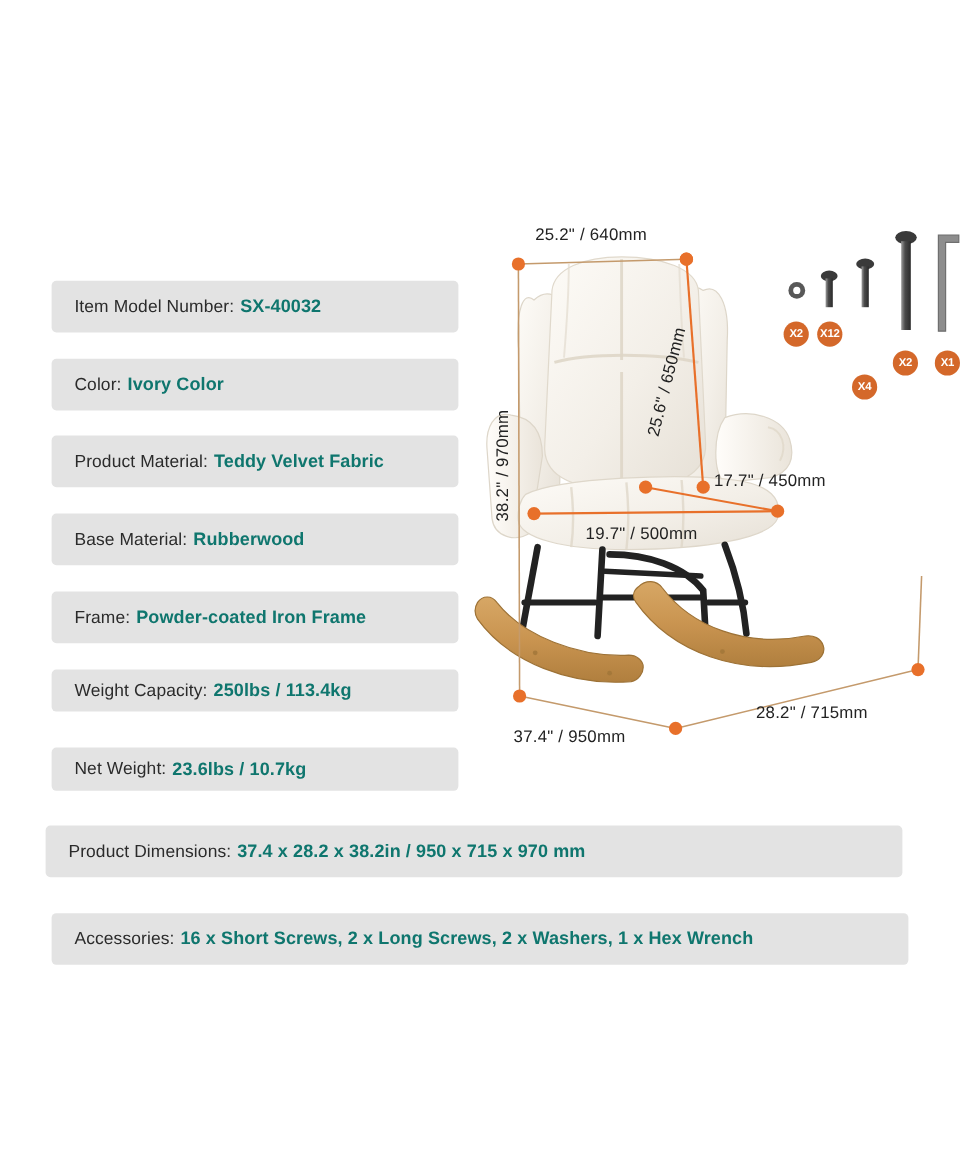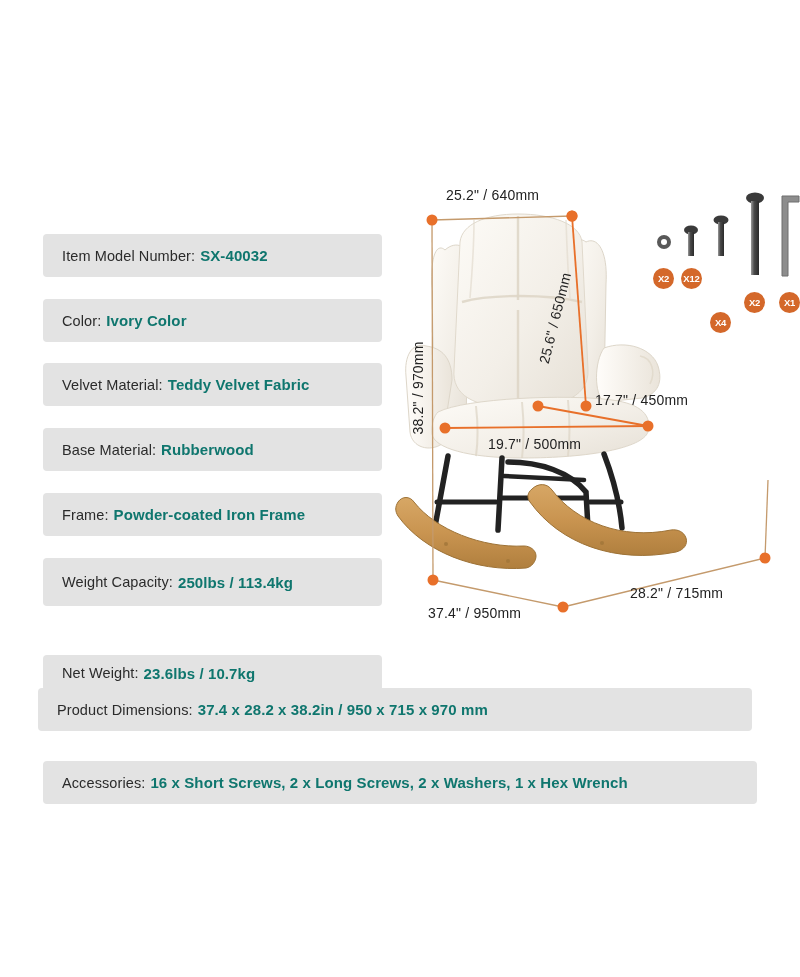--- a/index.html
+++ b/index.html
@@ -44,40 +44,40 @@
     <span class="spec-label">Item Model Number:</span>
     <span class="spec-value">SX-40032</span>
   </div>
 
   <div class="spec-row" style="left:43px;top:299px;width:339px;height:43px;">
     <span class="spec-label">Color:</span>
     <span class="spec-value">Ivory Color</span>
   </div>
 
   <div class="spec-row" style="left:43px;top:363px;width:339px;height:43px;">
-    <span class="spec-label">Velvet Material:</span>
+    <span class="spec-label">Product Material:</span>
     <span class="spec-value">Teddy Velvet Fabric</span>
   </div>
 
   <div class="spec-row" style="left:43px;top:428px;width:339px;height:43px;">
     <span class="spec-label">Base Material:</span>
     <span class="spec-value">Rubberwood</span>
   </div>
 
   <div class="spec-row" style="left:43px;top:493px;width:339px;height:43px;">
     <span class="spec-label">Frame:</span>
     <span class="spec-value">Powder-coated Iron Frame</span>
   </div>
 
-  <div class="spec-row" style="left:43px;top:558px;width:339px;height:48px;">
+  <div class="spec-row" style="left:43px;top:558px;width:339px;height:35px;">
     <span class="spec-label">Weight Capacity:</span>
     <span class="spec-value">250lbs / 113.4kg</span>
   </div>
 
-  <div class="spec-row" style="left:43px;top:623px;width:339px;height:36px;margin-top:32px;">
+  <div class="spec-row" style="left:43px;top:623px;width:339px;height:36px;">
     <span class="spec-label">Net Weight:</span>
     <span class="spec-value">23.6lbs / 10.7kg</span>
   </div>
 
   <div class="spec-row" style="left:38px;top:688px;width:714px;height:43px;">
     <span class="spec-label">Product Dimensions:</span>
     <span class="spec-value">37.4 x 28.2 x 38.2in / 950 x 715 x 970 mm</span>
   </div>
 
   <div class="spec-row" style="left:43px;top:761px;width:714px;height:43px;">

